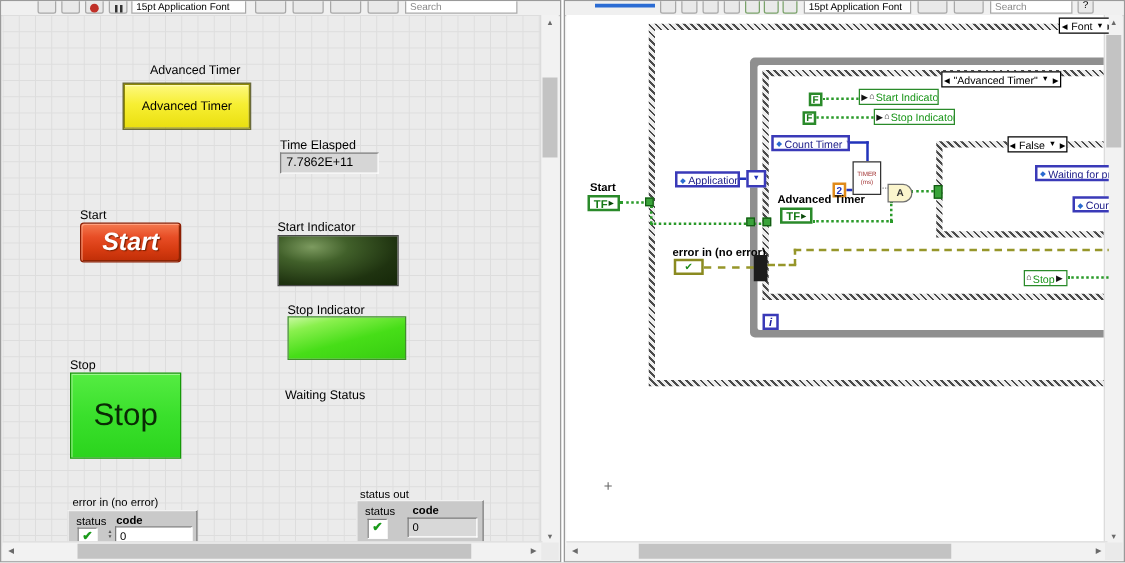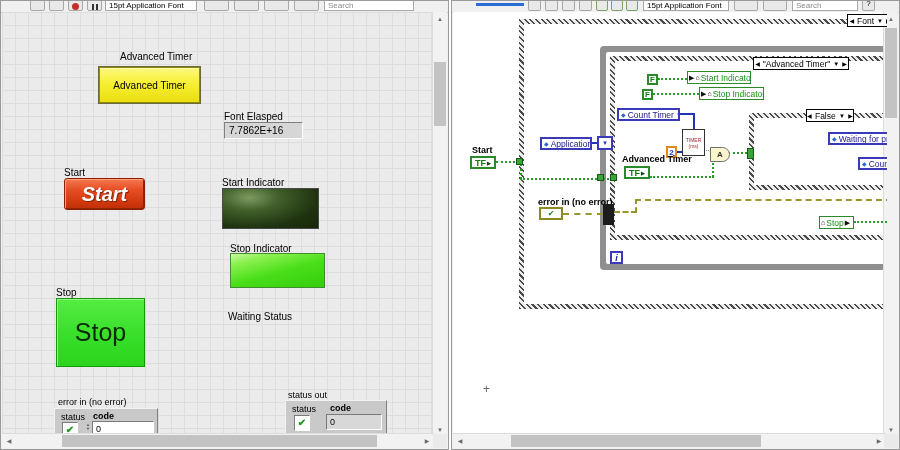--- a/index.html
+++ b/index.html
@@ -123,23 +123,23 @@
       </div>
     </div>
 
     <div class="panel">
 
       <div class="lbl" style="left:118px;top:39px;">Advanced Timer</div>
       <div class="btn-yellow" style="left:97px;top:55px;width:99px;height:34px;">
         <span>Advanced Timer</span>
       </div>
 
-      <div class="lbl" style="left:222px;top:99px;">Font Elasped</div>
+      <div class="lbl" style="left:222px;top:99px;">Time Elasped</div>
       <div class="num-ind" style="left:222px;top:110px;width:79px;height:17px;">
-        <span>7.7862E+16</span>
+        <span>7.7862E+11</span>
       </div>
 
       <div class="lbl" style="left:62px;top:155px;">Start</div>
       <div class="btn-red" style="left:62px;top:166px;width:79px;height:30px;">
         <span>Start</span>
       </div>
 
       <div class="lbl" style="left:220px;top:165px;">Start Indicator</div>
       <div class="led-dark" style="left:220px;top:176px;width:95px;height:39px;"></div>
 
@@ -243,21 +243,21 @@
       <div class="sel" style="left:300px;top:45px;width:96px;height:13px;">
         <span class="selarr">◀</span>
         <span>"Advanced Timer"</span>
         <span class="selarr">▼</span>
         <span class="selarr">▶</span>
       </div>
 
       <div class="hatch" style="left:296px;top:101px;width:153px;height:77px;">
         <div class="hin"></div>
       </div>
-      <div class="sel" style="left:353px;top:97px;width:48px;height:13px;justify-content:space-between;">
+      <div class="sel" style="left:353px;top:97px;width:48px;height:13px;">
         <span class="selarr">◀</span>
         <span>False</span>
         <span class="selarr">▼</span>
         <span class="selarr">▶</span>
       </div>
 
       <div class="enum" style="left:87px;top:125px;width:52px;height:13px;">
         <span class="eg">◆</span>
         <span>Application</span>
         <span class="selarr">▼</span>

